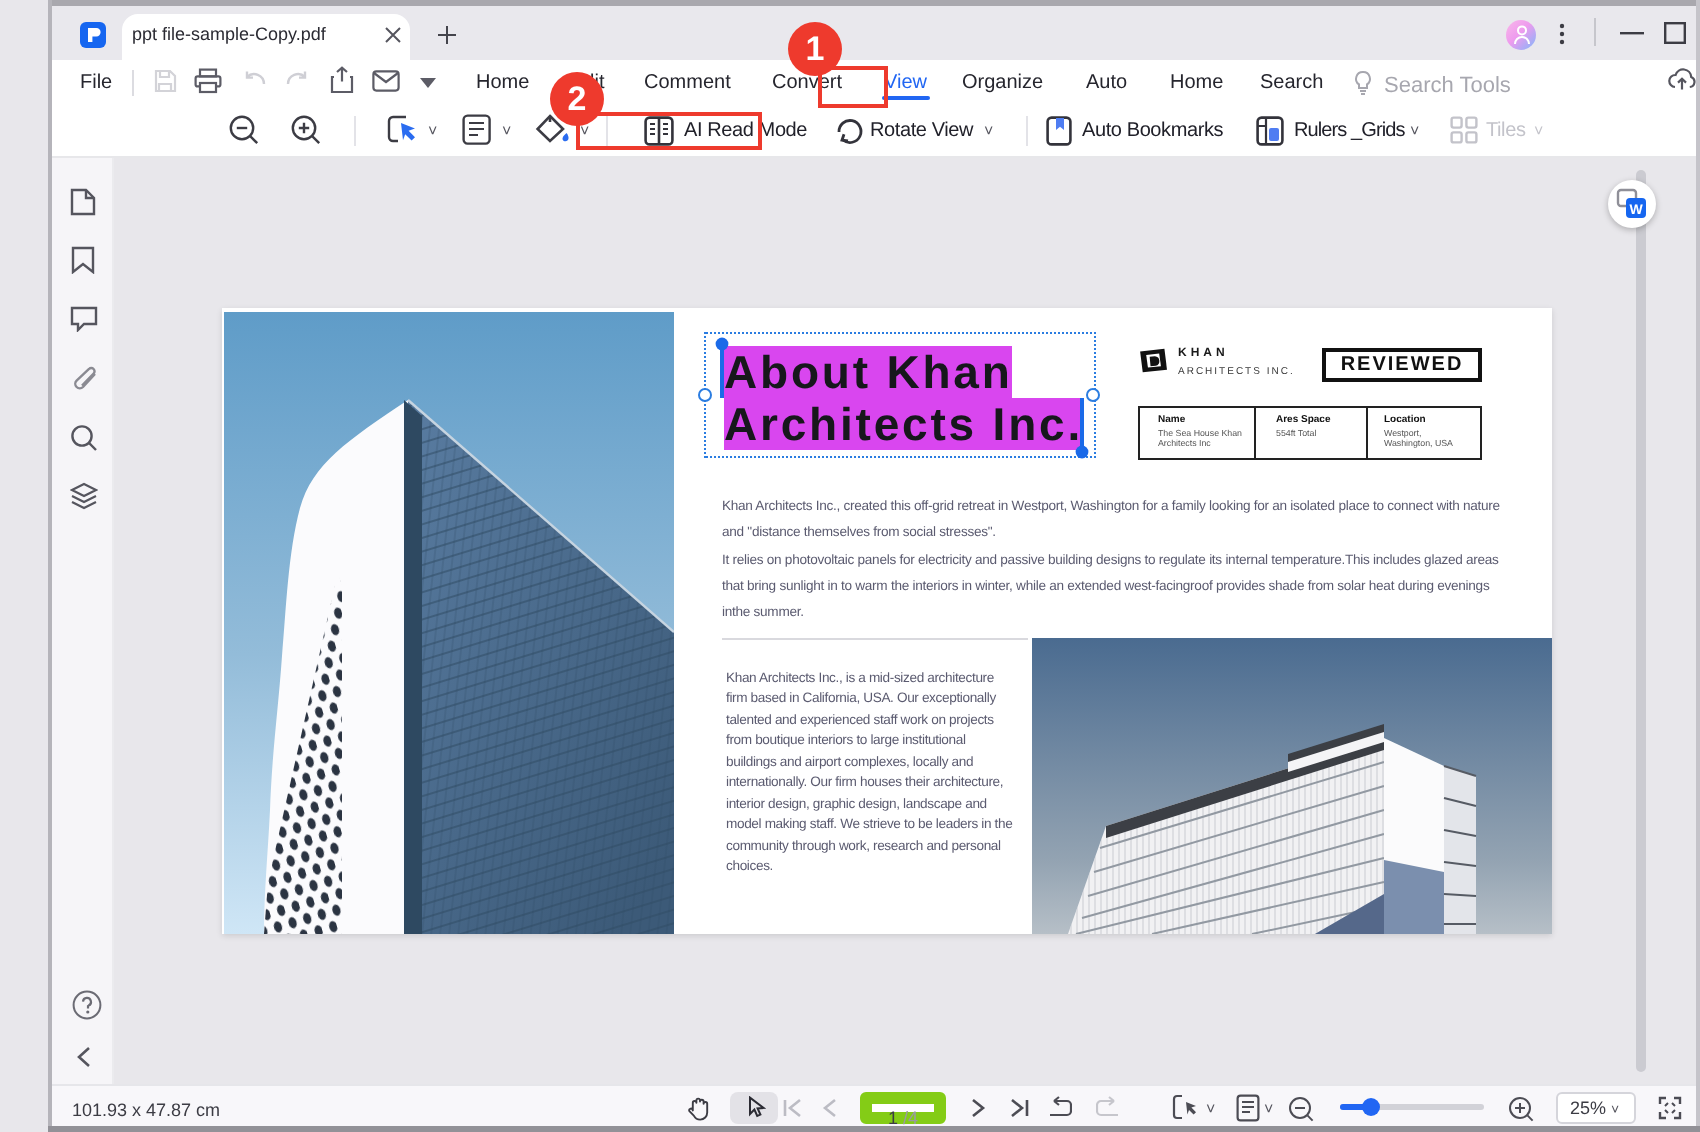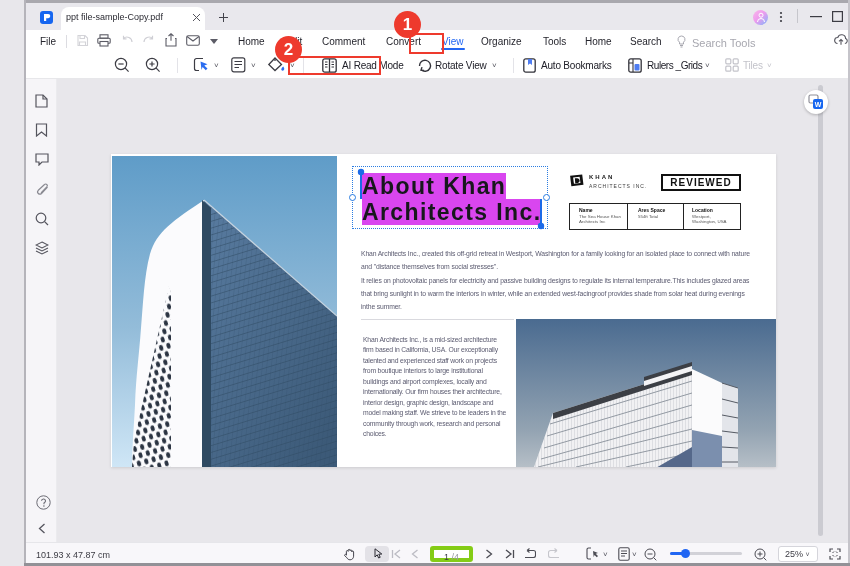--- a/index.html
+++ b/index.html
@@ -136,21 +136,21 @@
     <svg class="ic" style="left:184px;top:9px;" width="8" height="5" viewBox="0 0 8 5">
         <path d="M0 0 h8 L4 5 z" fill="#5c5c66"></path>
       </svg>
     <div class="menu" style="left:212px;">Home</div>
     <div class="menu" style="left:259px;">Edit</div>
     <div class="menu" style="left:296px;">Comment</div>
     <div class="menu" style="left:360px;">Convert</div>
     <div class="menu" style="left:416px; color:#2166f3;">View</div>
     <div id="view-underline"></div>
     <div class="menu" style="left:455px;">Organize</div>
-    <div class="menu" style="left:517px;">Tools</div>
+    <div class="menu" style="left:517px;">Auto</div>
     <div class="menu" style="left:559px;">Home</div>
     <div class="menu" style="left:604px;">Search</div>
     <svg class="ic" style="left:650px;top:5px;" width="11" height="13" viewBox="0 0 11 13">
         <path d="M5.5 1 a3.4 3.4 0 0 1 2 6.2 l0 1.8 h-4 l0 -1.8 a3.4 3.4 0 0 1 2 -6.2 z" fill="none" stroke="#a7a7af" stroke-width="1"></path>
         <path d="M4 10.5 h3 M4.5 12 h2" stroke="#a7a7af" stroke-width="1"></path>
       </svg>
     <div class="menu" style="left:666px; color:#a7a7af; font-size:11px; top:7px;">Search Tools</div>
     <svg class="ic" style="left:808px;top:4px;" width="14" height="12" viewBox="0 0 14 12">
         <path d="M3.5 9.5 a3 3 0 0 1 0.3 -6 a4 4 0 0 1 7.8 1 a2.6 2.6 0 0 1 -0.7 5" fill="none" stroke="#55555e" stroke-width="1.1"></path>
         <path d="M7 10.8 V5.5 M5 7.3 L7 5.4 L9 7.3" fill="none" stroke="#55555e" stroke-width="1.1"></path>
@@ -384,21 +384,21 @@
     <div class="sb" style="left:339px; top:3px; width:24px; height:16px; background:#e3e2e7; border-radius:4px;"></div>
     <svg class="sb" style="left:346px; top:5px;" width="11" height="12" viewBox="0 0 11 12">
         <path d="M3 0.8 L3 9 L5.2 6.8 L6.6 10 L8.2 9.3 L6.8 6.2 L9.8 6 Z" fill="none" stroke="#2b2b33" stroke-width="1"></path>
       </svg>
     <svg class="sb" style="left:365px; top:6px;" width="11" height="10" viewBox="0 0 11 10">
         <path d="M1.5 1 V9 M9 1 L4 5 L9 9" fill="none" stroke="#bcbcc4" stroke-width="1.3"></path>
       </svg>
     <svg class="sb" style="left:385px; top:6px;" width="8" height="10" viewBox="0 0 8 10">
         <path d="M6.5 1 L1.5 5 L6.5 9" fill="none" stroke="#bcbcc4" stroke-width="1.3"></path>
       </svg>
-    <div class="sb" style="left:404px; top:3px; width:43px; height:16px; background:#fff; border:4px solid #84cc16; border-radius:3px; text-align:center; line-height:14px; font-size:9px;">1 <span style="color:#9a9aa2;">/4</span></div>
+    <div class="sb" style="left:404px; top:3px; width:43px; height:16px; background:#fff; border:6px solid #84cc16; border-radius:3px; text-align:center; line-height:14px; font-size:9px;">1 <span style="color:#9a9aa2;">/4</span></div>
     <svg class="sb" style="left:459px; top:6px;" width="8" height="10" viewBox="0 0 8 10">
         <path d="M1.5 1 L6.5 5 L1.5 9" fill="none" stroke="#4c4c54" stroke-width="1.3"></path>
       </svg>
     <svg class="sb" style="left:478px; top:6px;" width="11" height="10" viewBox="0 0 11 10">
         <path d="M9.5 1 V9 M2 1 L7 5 L2 9" fill="none" stroke="#4c4c54" stroke-width="1.3"></path>
       </svg>
     <svg class="sb" style="left:497px; top:5px;" width="13" height="12" viewBox="0 0 13 12">
         <path d="M4 2.5 h6.5 a2 2 0 0 1 2 2 v3 a2 2 0 0 1 -2 2 h-8.5 M4 2.5 L6.5 0.5 M4 2.5 L6.5 4.5" fill="none" stroke="#4c4c54" stroke-width="1.1"></path>
       </svg>
     <svg class="sb" style="left:522px; top:5px;" width="13" height="12" viewBox="0 0 13 12">

